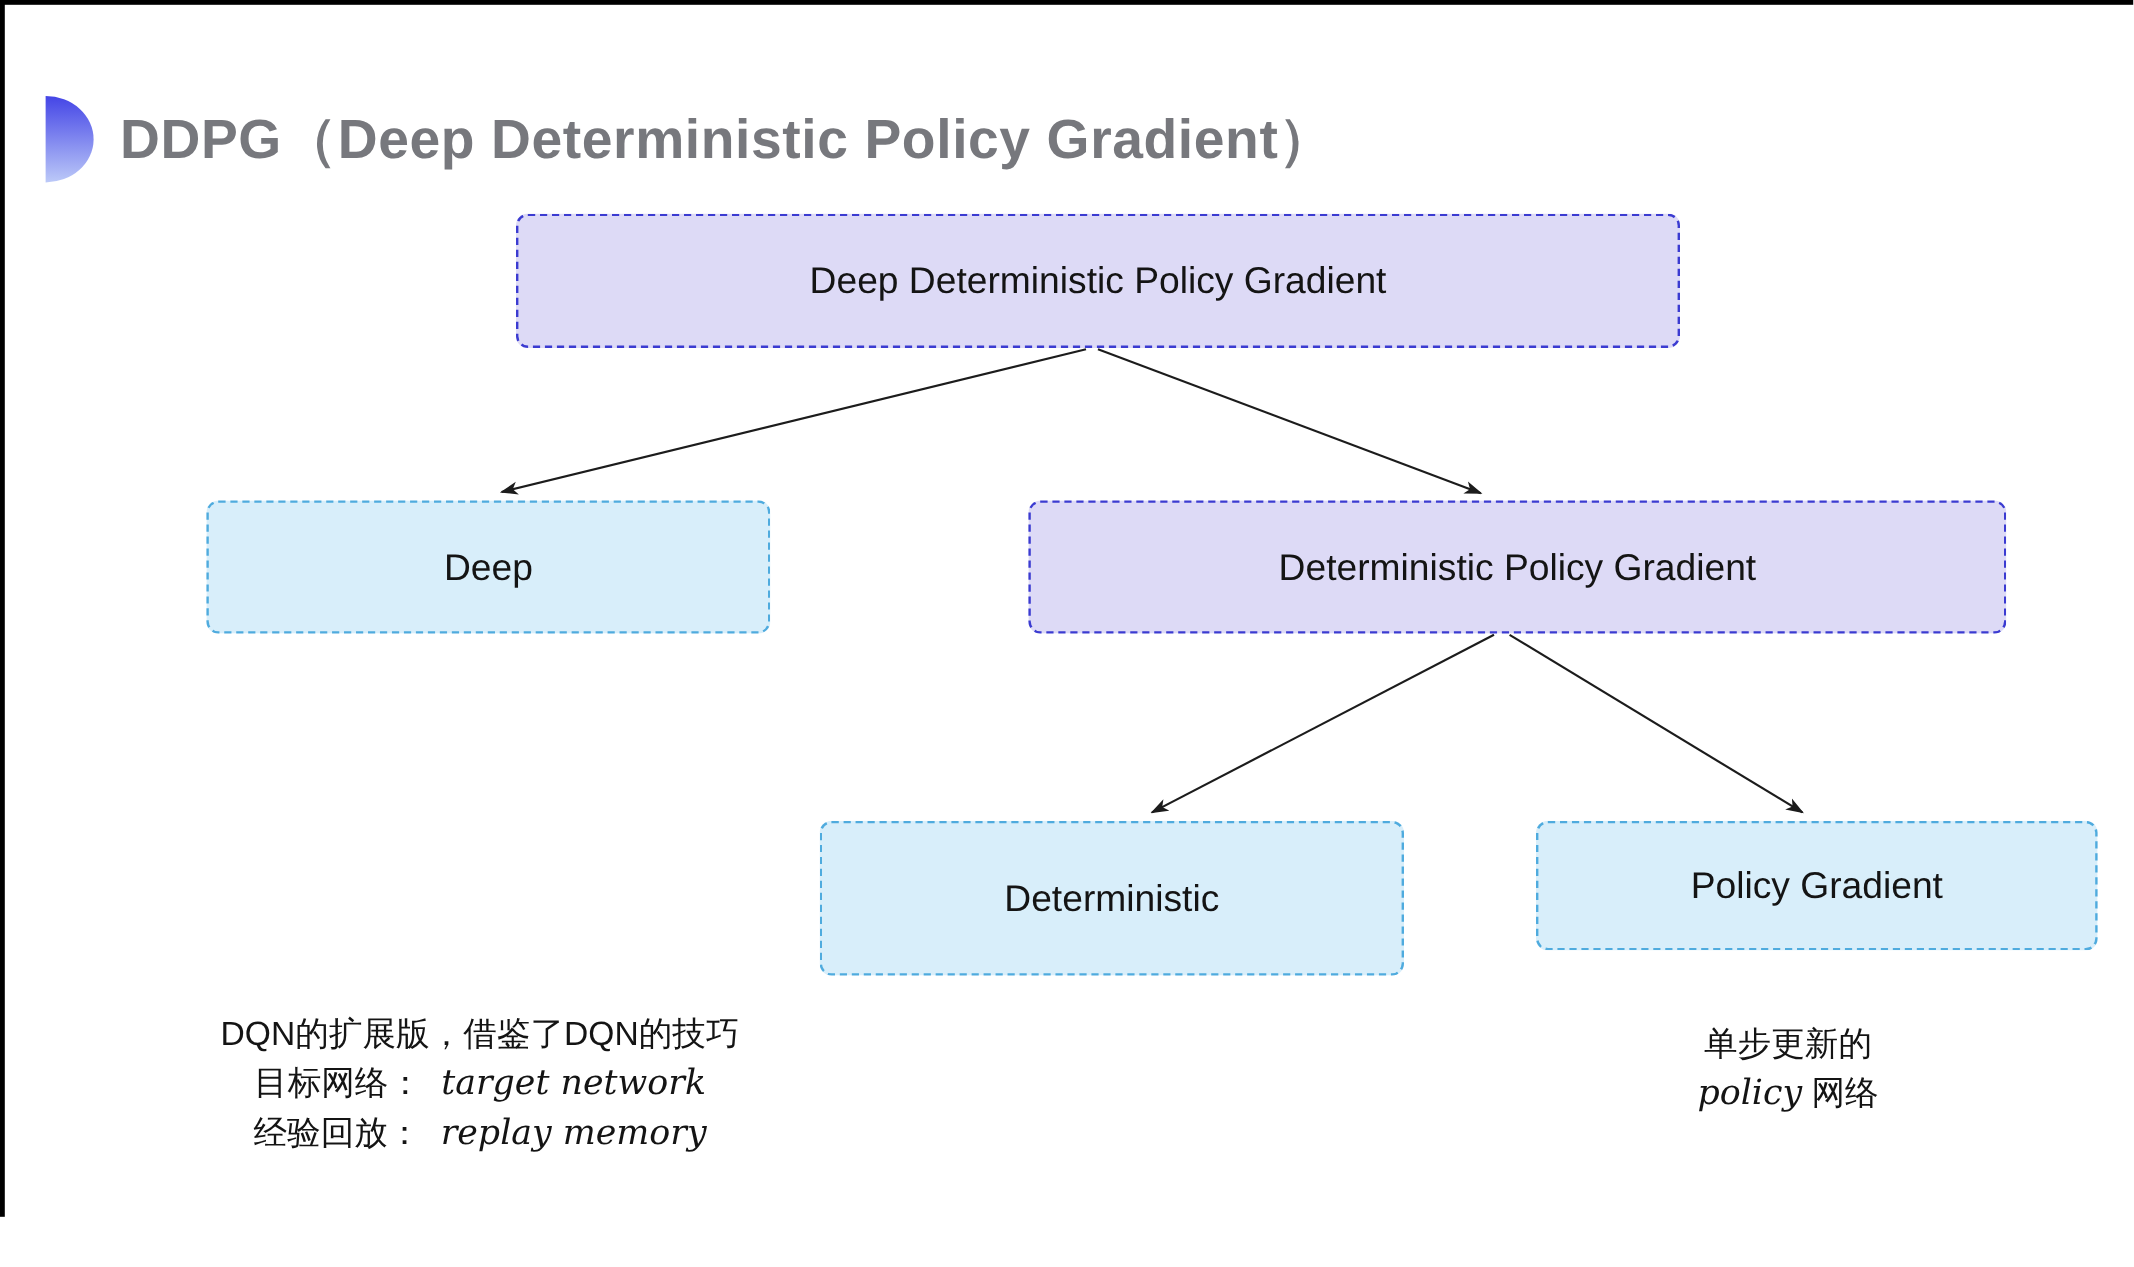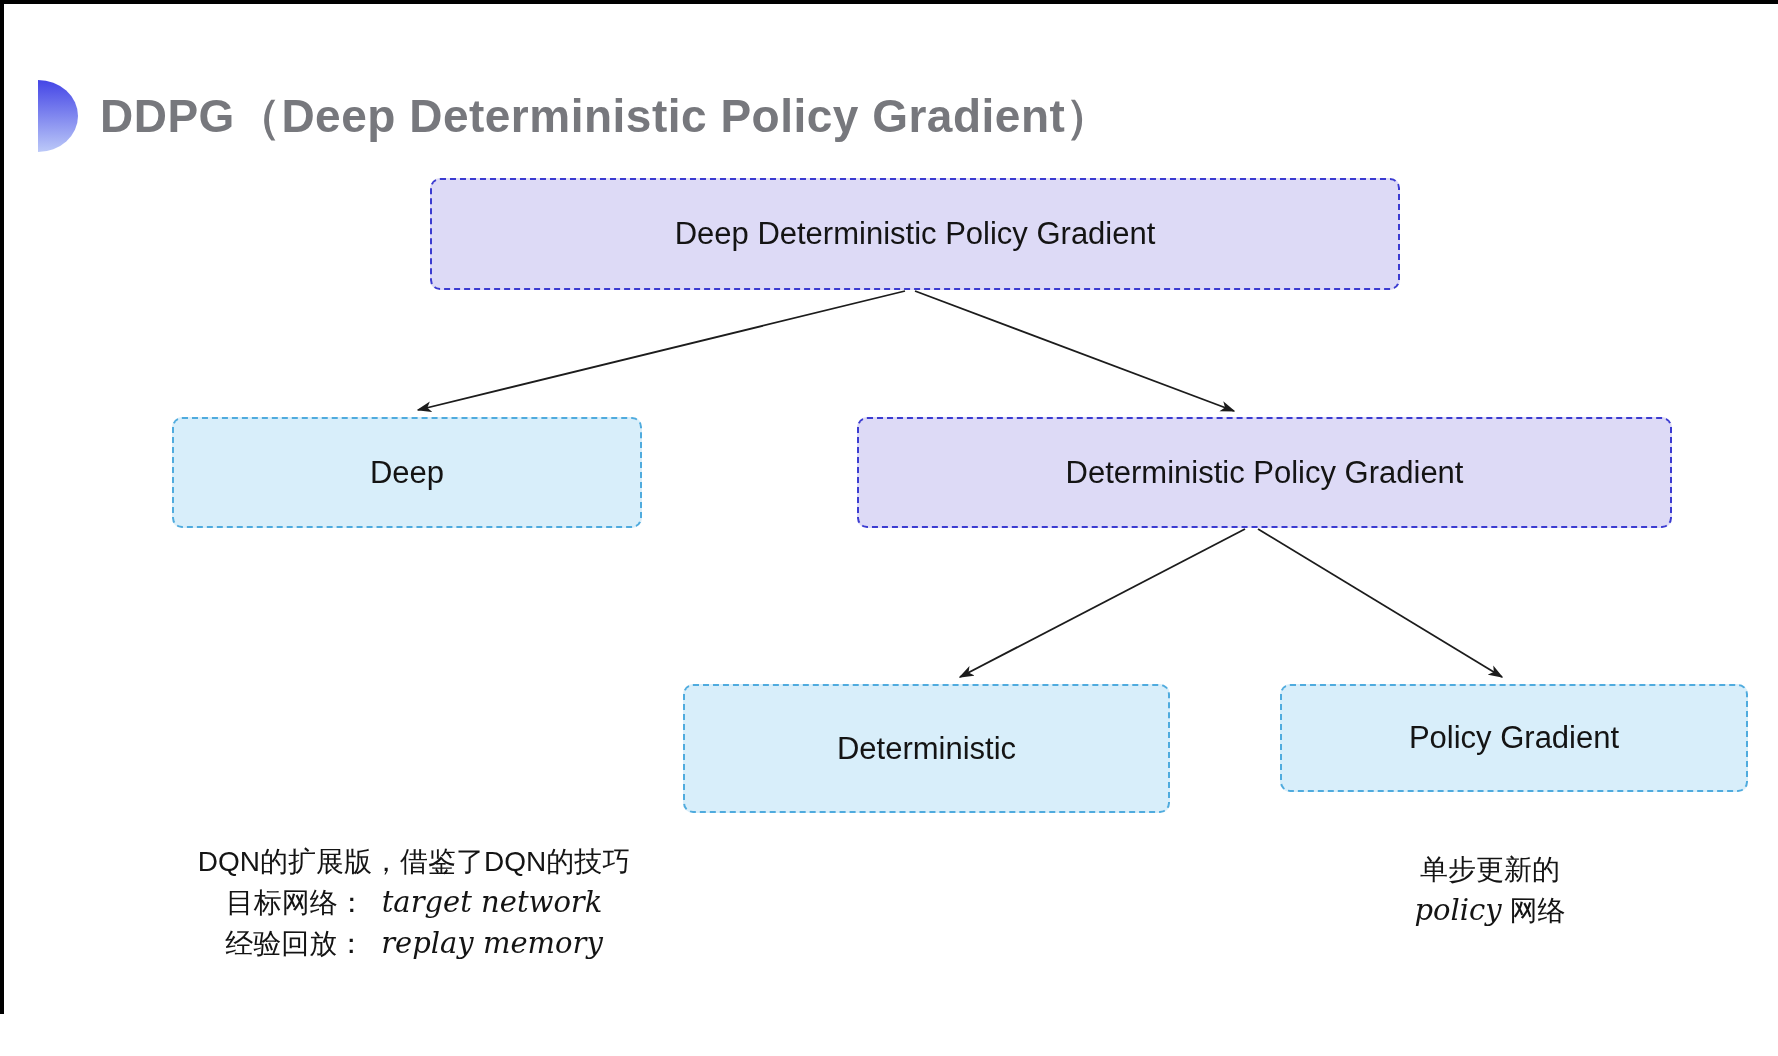--- a/index.html
+++ b/index.html
@@ -60,21 +60,21 @@
   
   .note{
     position:absolute;text-align:center;color:var(--body-text);
     font-size:28px;line-height:40px;
   }
   .note .row{white-space:nowrap;}
   .note .row:first-child{margin-top:0;}
   .math{
     font-family:"DejaVu Serif", serif;font-style:italic;font-size:29px;
   }
-  .note-deep{left:144px;top:842px;width:540px;}
+  .note-deep{left:130px;top:842px;width:540px;}
   .note-det{left:785px;top:850px;width:400px;}
   .note-pg{left:1290px;top:850px;width:400px;}
   .note .gap{display:inline-block;width:16px;}
 </style>
 </head>
 <body>
 
 <div class="slide">
 
   <div class="frame-top"></div>

